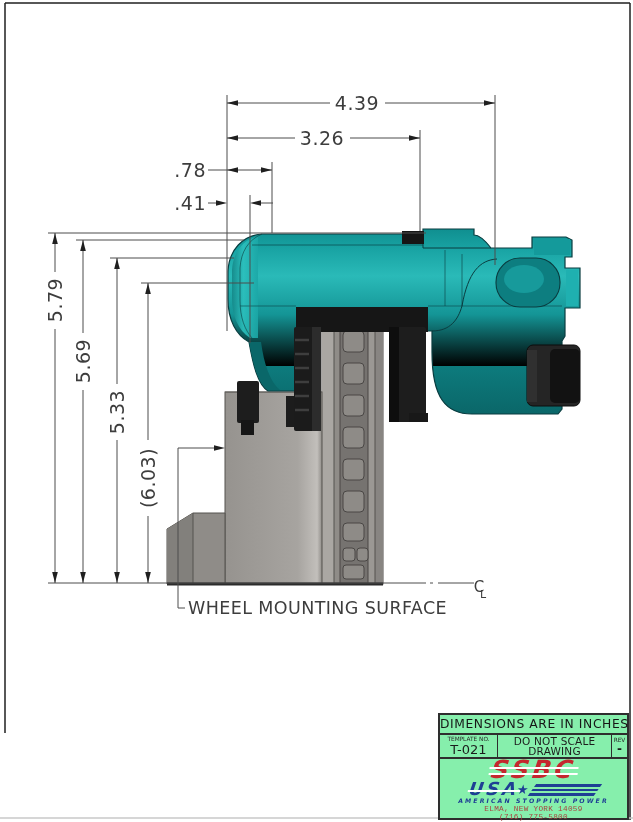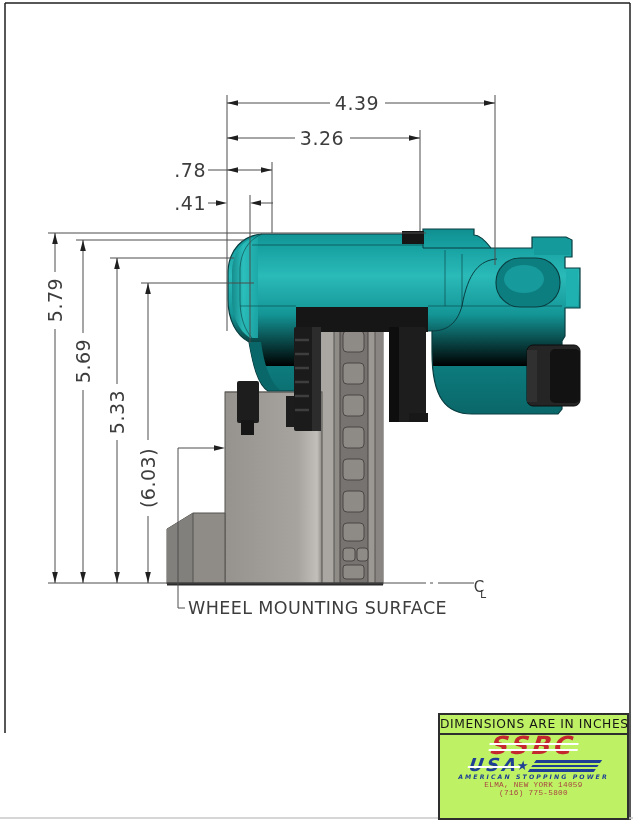--- a/index.html
+++ b/index.html
@@ -2,21 +2,21 @@
 <html><head>
 <meta charset="utf-8">
 <style>
   html,body{margin:0;padding:0;background:#ffffff;}
   .page{position:relative;width:633px;height:822px;background:#ffffff;overflow:hidden;
         font-family:"DejaVu Sans","Liberation Sans",sans-serif;}
   .page svg{position:absolute;left:0;top:0;}
 
   
   .titleblock{position:absolute;left:438px;top:713px;width:191px;height:107px;
-    border:2px solid #2e2e2e;box-sizing:border-box;background:#bef264;color:#1c1c1c;}
+    border:2px solid #2e2e2e;box-sizing:border-box;background:#86efac;color:#1c1c1c;}
   .tb-row1{height:18px;line-height:18px;border-bottom:2px solid #2e2e2e;
     font-size:12.3px;letter-spacing:.6px;text-align:center;white-space:nowrap;color:#161616;}
   .tb-row2{display:flex;height:24px;border-bottom:2px solid #2e2e2e;box-sizing:border-box;}
   .tb-cell{box-sizing:border-box;display:flex;flex-direction:column;align-items:center;justify-content:center;}
   .tb-tpl{width:58px;border-right:1.6px solid #2e2e2e;}
   .tb-scale{flex:1;border-right:1.6px solid #2e2e2e;font-size:10.5px;line-height:10.5px;letter-spacing:.2px;}
   .tb-rev{width:15px;}
   .tb-small{font-size:5.8px;line-height:7px;align-self:center;white-space:nowrap;color:#2a2a2a;}
   .tb-big{font-size:13px;line-height:13px;}
   .tb-rev .tb-big{font-size:12px;font-weight:bold;line-height:11px;}
@@ -260,20 +260,34 @@
 
   <g>
     <polyline points="214,448 178,448 178,608 185,608" class="dim"></polyline>
     <polygon class="arw" points="225,448 214,445.2 214,450.8"></polygon>
     <text class="callout-text" x="188" y="614">WHEEL MOUNTING SURFACE</text>
   </g>
 </svg>
 
 <div class="titleblock">
   <div class="tb-row1">DIMENSIONS ARE IN INCHES</div>
+  <div class="tb-row2">
+    <div class="tb-cell tb-tpl">
+      <div class="tb-small">TEMPLATE NO.</div>
+      <div class="tb-big">T-021</div>
+    </div>
+    <div class="tb-cell tb-scale">
+      <div>DO NOT SCALE</div>
+      <div>DRAWING</div>
+    </div>
+    <div class="tb-cell tb-rev">
+      <div class="tb-small">REV</div>
+      <div class="tb-big">-</div>
+    </div>
+  </div>
   <div class="tb-logo">
     <div class="ssbc-wrap">
       <span class="ssbc">SSBC</span>
       <i class="stripe s1"></i><i class="stripe s2"></i>
     </div>
     <div class="usa-row">
       <span class="usa-wrap"><span class="usa">USA</span><i class="usa-stripe"></i></span>
       <span class="star">★</span>
       <span class="bars">
             <i></i>

